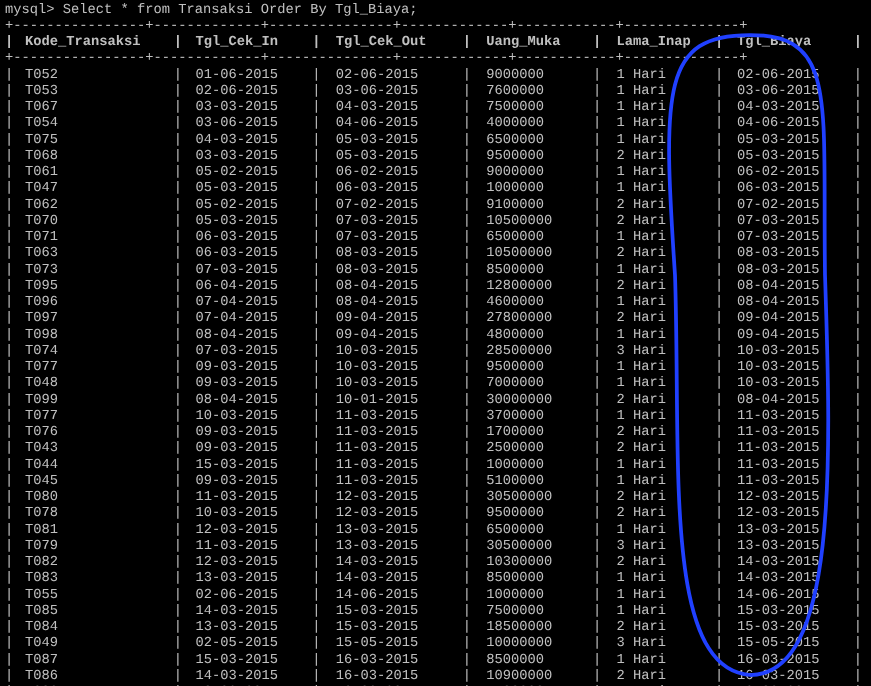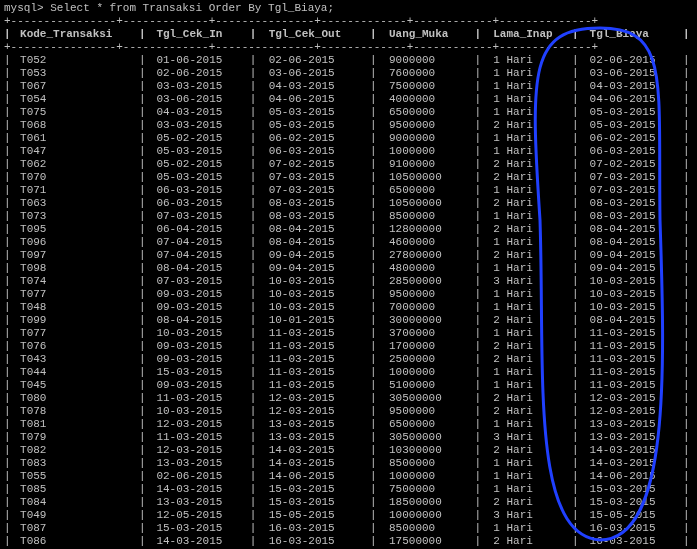--- a/index.html
+++ b/index.html
@@ -560,21 +560,21 @@
           <td>  | </td>
           <td>2 Hari   </td>
           <td> | </td>
           <td>15-03-2015</td>
           <td>  |</td>
         </tr>
         <tr>
           <td>| </td>
           <td>T049          </td>
           <td> | </td>
-          <td>12-05-2015</td>
+          <td>02-05-2015</td>
           <td>  | </td>
           <td>15-05-2015 </td>
           <td>  | </td>
           <td>10000000 </td>
           <td>  | </td>
           <td>3 Hari   </td>
           <td> | </td>
           <td>15-05-2015</td>
           <td>  |</td>
         </tr>
@@ -594,21 +594,21 @@
           <td>  |</td>
         </tr>
         <tr>
           <td>| </td>
           <td>T086          </td>
           <td> | </td>
           <td>14-03-2015</td>
           <td>  | </td>
           <td>16-03-2015 </td>
           <td>  | </td>
-          <td>17500000 </td>
+          <td>10900000 </td>
           <td>  | </td>
           <td>2 Hari   </td>
           <td> | </td>
           <td>16-03-2015</td>
           <td>  |</td>
         </tr>
         <tr>
           <td>| </td>
           <td>T089          </td>
           <td> | </td>

